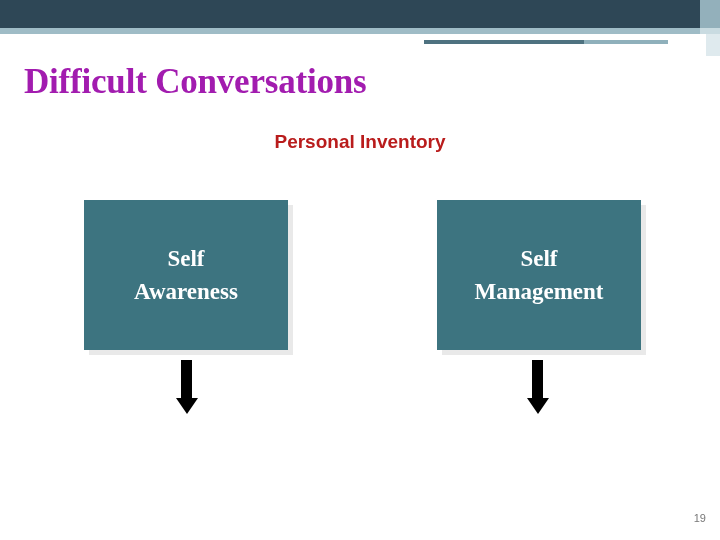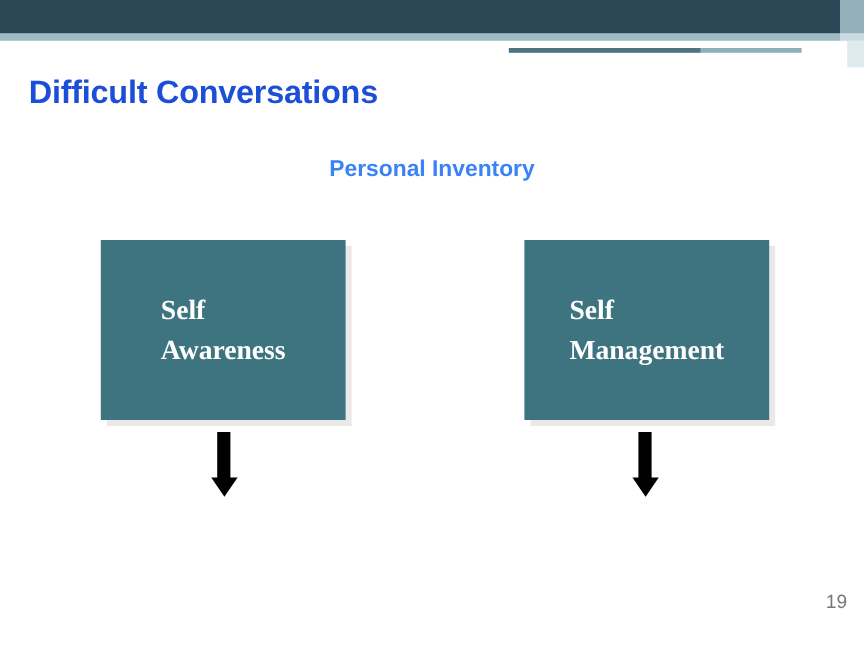--- a/index.html
+++ b/index.html
@@ -78,36 +78,37 @@
     width: 14px;
     height: 22px;
     background: #dfeaee;
   }
 
   
   .slide-title {
     position: absolute;
     left: 24px;
     top: 62px;
-    font-size: 27px;
-    font-weight: bold;
-    color: #1d4ed8;
+    font-size: 35px;
+    font-weight: bold;
+    color: #a21caf;
     letter-spacing: -0.2px;
+    font-family: Liberation Serif, serif;
   }
 
   
   .subtitle {
     position: absolute;
     left: 0;
     top: 131px;
     width: 720px;
     text-align: center;
     font-size: 19px;
     font-weight: bold;
-    color: #3b82f6;
+    color: #b91c1c;
   }
 
   
   .column {
     position: absolute;
     top: 200px;
     width: 280px;
   }
   .col-left  { left: 48px; }
   .col-right { left: 400px; }
@@ -138,21 +139,21 @@
     background: #3d7480;
     display: flex;
     align-items: center;
     justify-content: center;
   }
   .box-label {
     color: #ffffff;
     font-family: "Liberation Serif", serif;
     font-size: 23px;
     font-weight: bold;
-    text-align: left;
+    text-align: center;
     line-height: 1.45;
     white-space: pre-line;
   }
 
   
   .arrow {
     position: relative;
     width: 40px;
     height: 60px;
     margin: 10px auto 0 auto;
@@ -188,22 +189,22 @@
     font-weight: bold;
     color: #111111;
     line-height: 1.28;
     white-space: pre-line;
   }
 
   
   .page-number {
     position: absolute;
     right: 14px;
-    bottom: 28px;
-    font-size: 16px;
+    bottom: 16px;
+    font-size: 11px;
     color: #777777;
   }
 </style>
 </head>
 <body>
 
 <div class="banner">
   <div class="banner-dark"></div>
   <div class="banner-dark-right"></div>
   <div class="banner-teal-strip"></div>

